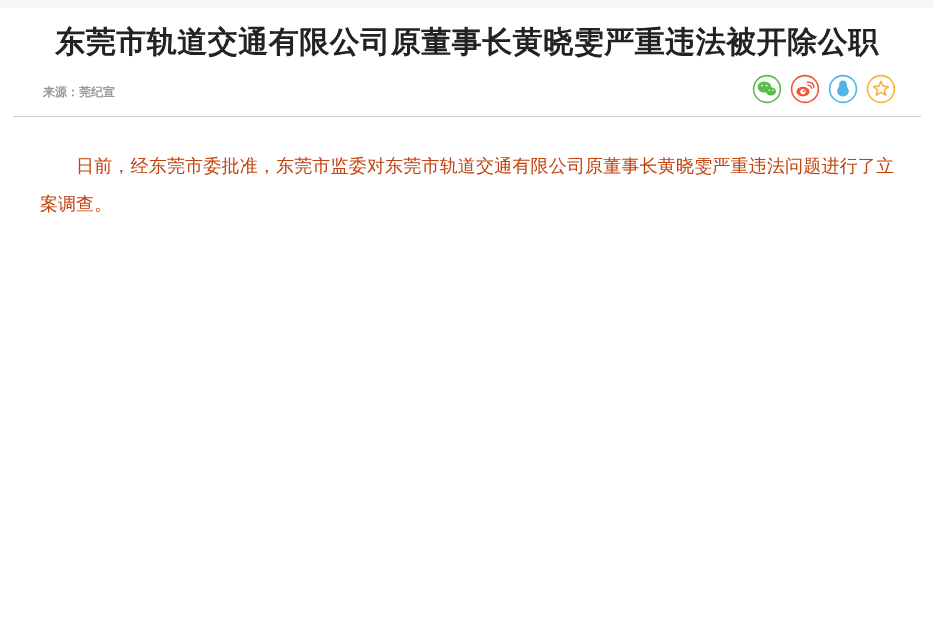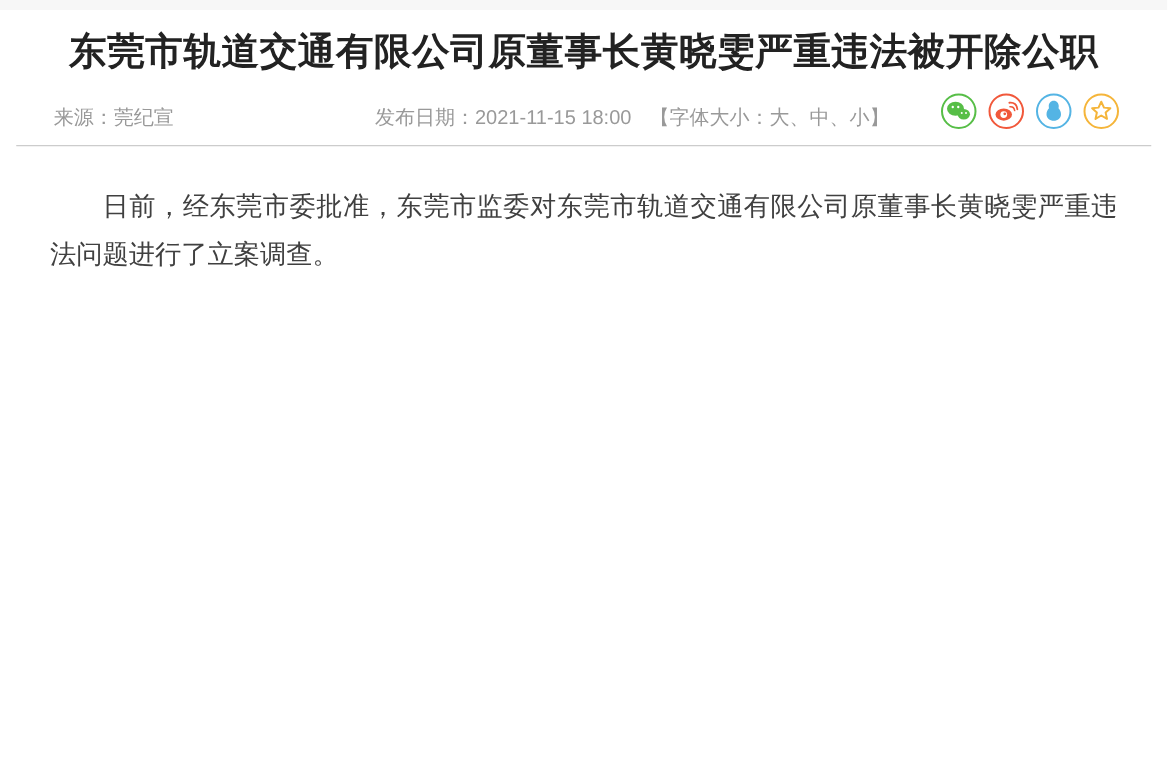--- a/index.html
+++ b/index.html
@@ -25,22 +25,23 @@
     font-size: 30px;
     line-height: 40px;
     font-weight: bold;
     color: #222222;
     letter-spacing: 0.5px;
   }
   .meta {
     position: relative;
     height: 44px;
     margin-top: 10px;
-    font-size: 16px;
+    font-size: 12px;
     color: #999999;
+    font-weight: bold;
   }
   .meta-source {
     position: absolute;
     left: 43px;
     top: 12px;
   }
   .meta-pub {
     position: absolute;
     left: 300px;
     top: 12px;
@@ -68,44 +69,38 @@
   .divider {
     height: 0;
     border-top: 1px solid #cccccc;
     margin: 0 13px;
   }
   .article-body {
     padding: 30px 40px 0;
   }
   .article-body p {
     margin: 0 0 12px;
-    font-size: 21px;
+    font-size: 18px;
     line-height: 38px;
-    color: #404040;
+    color: #c2410c;
     text-indent: 2em;
     text-align: justify;
   }
 </style>
 </head>
 <body>
 
 <div class="page">
   <div class="top-strip"></div>
 
   <h1 class="title">东莞市轨道交通有限公司原董事长黄晓雯严重违法被开除公职</h1>
 
   <div class="meta">
     <span class="meta-source">来源：莞纪宣</span>
 
-    <span class="meta-pub">
-      <span>发布日期：</span><span>2021-11-15 18:00</span>
-      <span class="font-size-ctrl">
-        <span>【字体大小：</span><a class="fs-link">大</a><span>、</span><a class="fs-link">中</a><span>、</span><a class="fs-link">小</a><span>】</span>
-      </span>
-    </span>
 
     <span class="meta-share">
       <a class="share-btn">
         <svg width="30" height="30" viewBox="0 0 30 30">
           <circle cx="15" cy="15" r="13.4" fill="#ffffff" stroke-width="1.6" stroke="#57be47"></circle>
           <ellipse cx="12.4" cy="13" rx="6.8" ry="5.6" fill="#57be47"></ellipse>
           <ellipse cx="19" cy="17.4" rx="5" ry="4.2" fill="#57be47"></ellipse>
           <circle cx="10.2" cy="11.6" r="0.95" fill="#ffffff"></circle>
           <circle cx="14.6" cy="11.6" r="0.95" fill="#ffffff"></circle>
           <circle cx="17.4" cy="16.3" r="0.8" fill="#ffffff"></circle>

